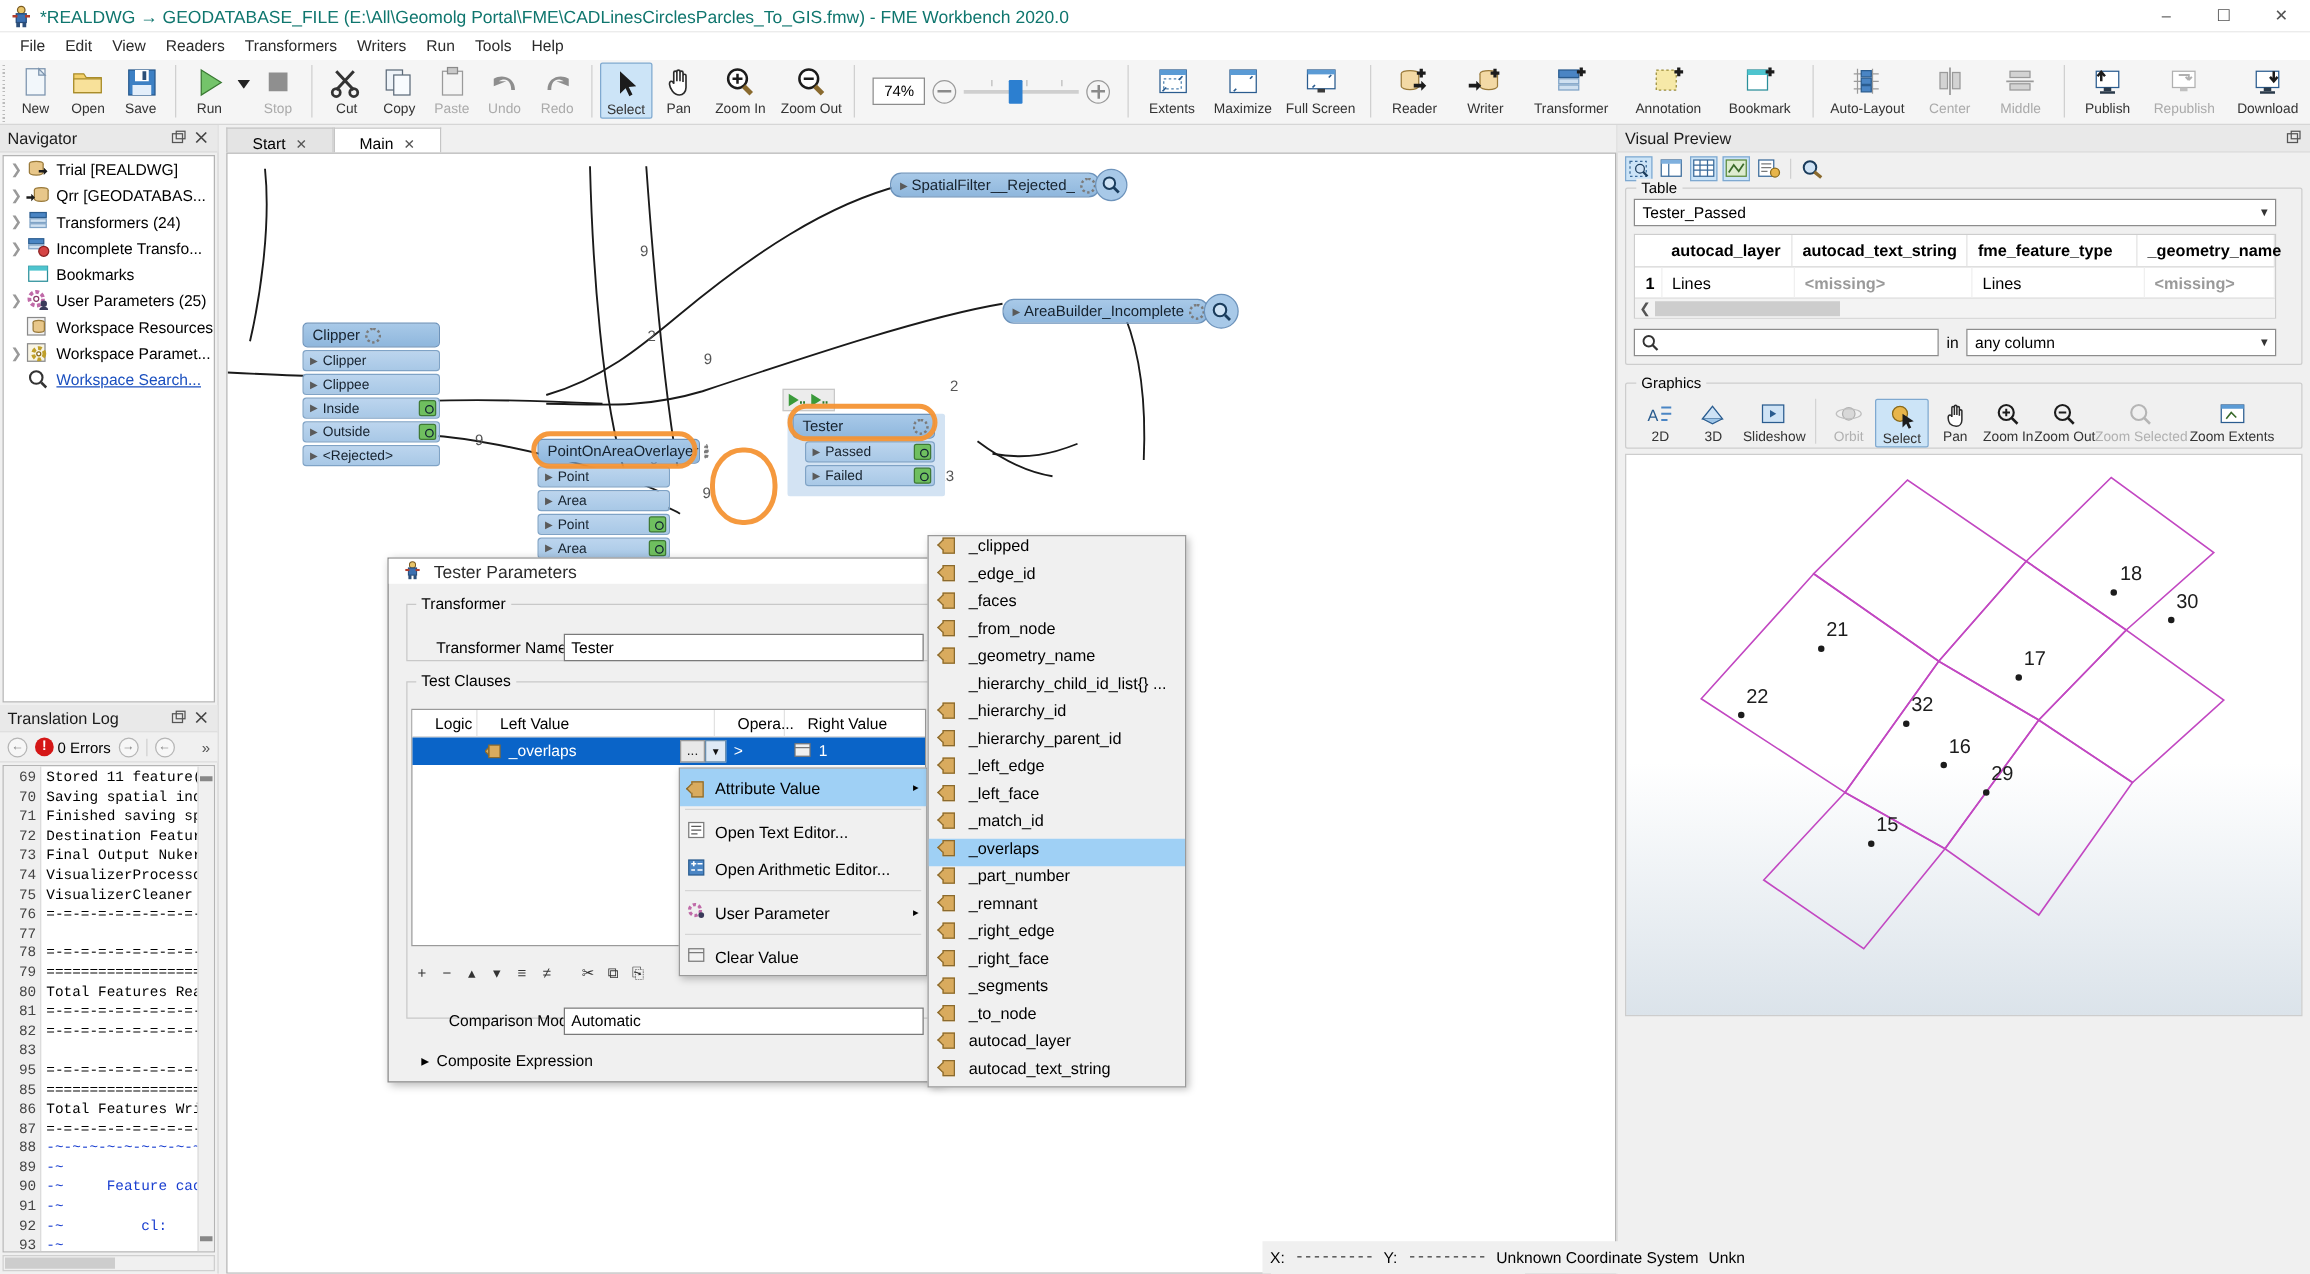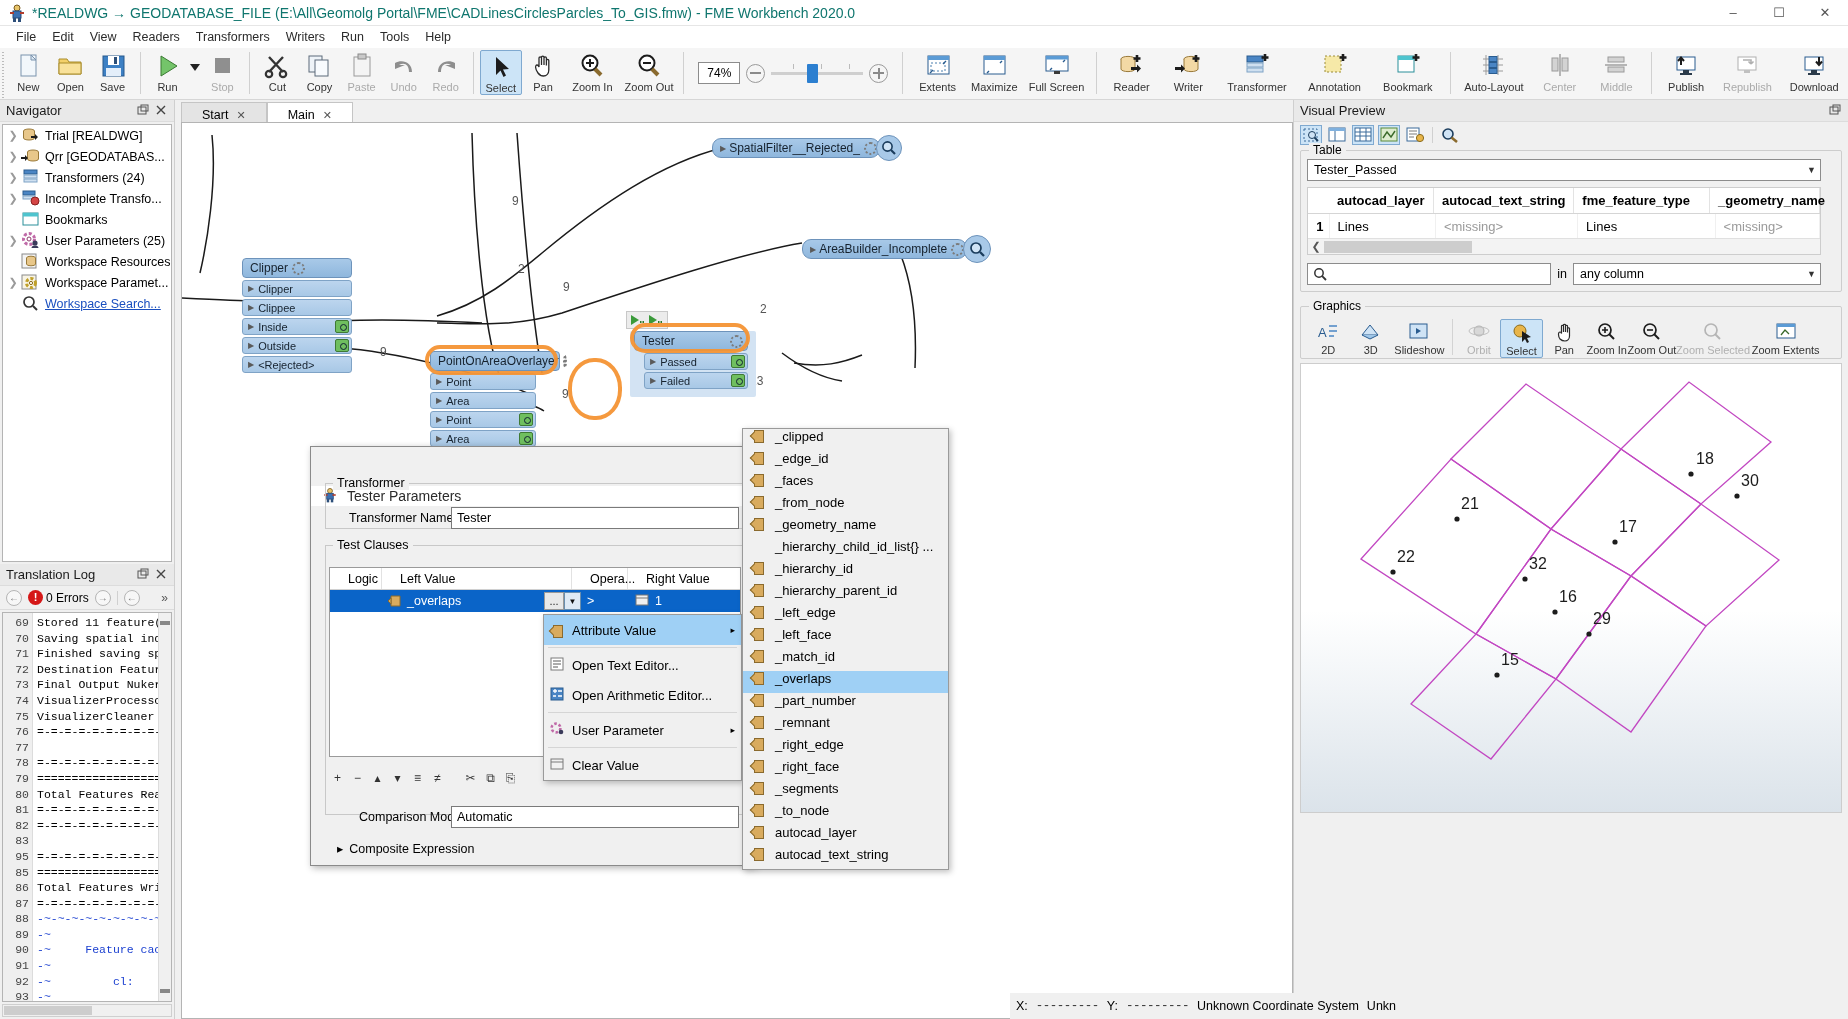--- a/index.html
+++ b/index.html
@@ -136,21 +136,21 @@
      align-items: center; padding: 0 4px 0 6px; font-size: 12.5px; }
   .combo .arrow { margin-left: auto; font-size: 9px; color: #333; }
   #vptable { border: 1px solid #cdcdcd; background: #fff; margin-top: 6px; }
   #vptable .thead { display: flex; height: 26px; border-bottom: 1px solid #d5d5d5; }
   #vptable .th { font-weight: bold; font-size: 13px; display: flex; align-items: center;
      padding-left: 8px; border-right: 1px solid #e3e3e3; }
   #vptable .trow { display: flex; height: 24px; }
   #vptable .td { font-size: 13px; display: flex; align-items: center; padding-left: 8px;
      border-right: 1px solid #f0f0f0; }
   #vptable .rownum { width: 22px; justify-content: flex-end; padding-right: 5px; font-weight: bold; }
-  .missing { color: #9a9a9a; }
+  .missing { color: #9a9a9a; font-weight: bold; }
   #tblhscroll { height: 16px; background: #f3f3f3; border-top: 1px solid #e0e0e0; display: flex; align-items: center; }
   #tblhscroll .lt { width: 16px; text-align: center; color: #555; font-size: 11px; }
   #tblhscroll .thumb { height: 12px; width: 148px; background: #cdcdcd; }
   #searchrow { display: flex; align-items: center; gap: 6px; margin-top: 8px; }
   #srchbox { flex: 1; height: 22px; border: 1px solid #8c8c8c; background: #fff;
      display: flex; align-items: center; padding-left: 5px; }
   #gfxtools { display: flex; align-items: flex-start; margin-top: 4px; }
   .gtool { width: 48px; display: flex; flex-direction: column; align-items: center; padding-top: 2px; }
   .gtool .glbl { font-size: 11px; margin-top: 1px; color: #333; white-space: nowrap; }
   .gtool.dim .glbl { color: #b0b0b0; }
@@ -159,21 +159,21 @@
   .gico { width: 26px; height: 22px; position: relative; }
   #preview3d { margin: 4px 6px 0 6px; border: 1px solid #cdcdcd;
      background: linear-gradient(#ffffff 55%, #dbe3ea 100%); height: 450px; position: relative; overflow: hidden; }
   #statusbar { position: absolute; left: 1010px; right: 0; bottom: 0; height: 26px;
      display: flex; align-items: center; gap: 8px; font-size: 12.5px; padding: 0 6px; background: #f0f0f0; }
   .mono-dash { font-family: "Liberation Mono", monospace; letter-spacing: -0.5px; color: #333; }
   
   #dialog { position: absolute; left: 310px; top: 446px; width: 445px; height: 420px;
      background: #f0f0f0; border: 1px solid #8a8a8a; box-shadow: 2px 2px 7px rgba(0,0,0,.3); }
   #dlg-title { height: 20px; background: #fff; display: flex; align-items: center; padding-left: 10px; gap: 8px;
-     font-size: 14px; color: #2b2b2b; margin-top: 39px; }
+     font-size: 14px; color: #2b2b2b; }
   .dgroup { position: absolute; border: 1px solid #c8c8c8; }
   .dglbl { position: absolute; background: #f0f0f0; padding: 0 4px; font-size: 12.5px; }
   .dfield { height: 22px; border: 1px solid #7a7a7a; background: #fff; display: flex;
      align-items: center; padding-left: 5px; font-size: 12.5px; }
   #clausetbl { position: absolute; left: 18px; top: 120px; width: 412px; height: 190px;
      background: #fff; border: 1px solid #9a9a9a; }
   #clausehead { display: flex; height: 22px; border-bottom: 1px solid #d0d0d0; background: #fff; }
   #clausehead div { font-size: 12.5px; padding-left: 18px; display: flex; align-items: center;
      border-right: 1px solid #e2e2e2; }
   #clauserow { display: flex; height: 22px; background: #0a64c8; color: #fff; align-items: center; }

